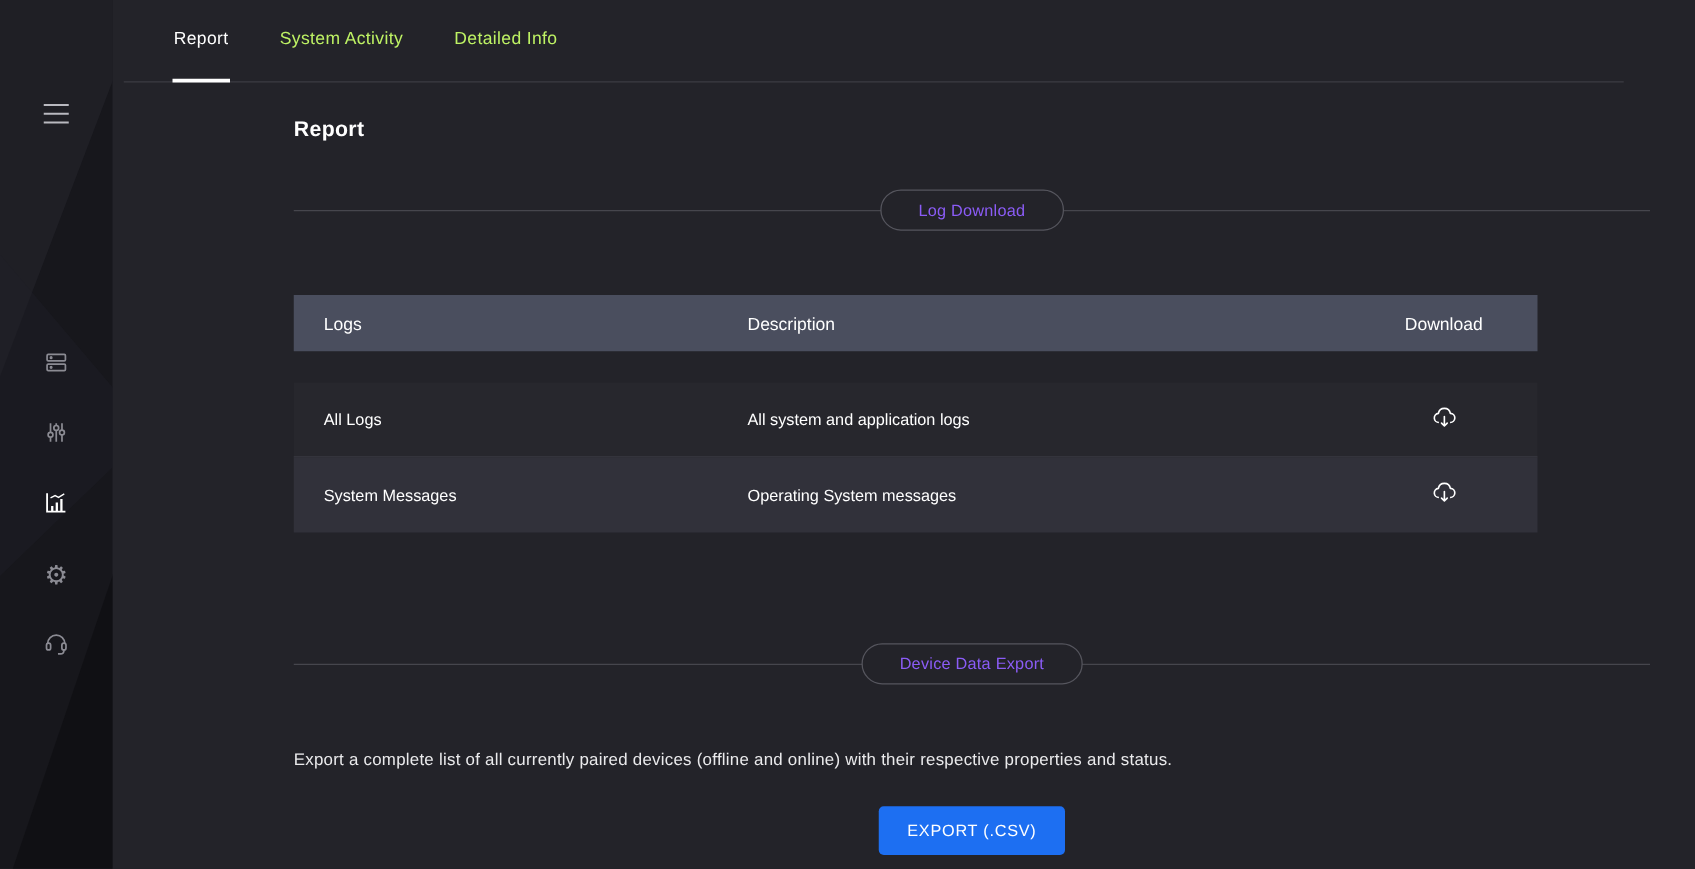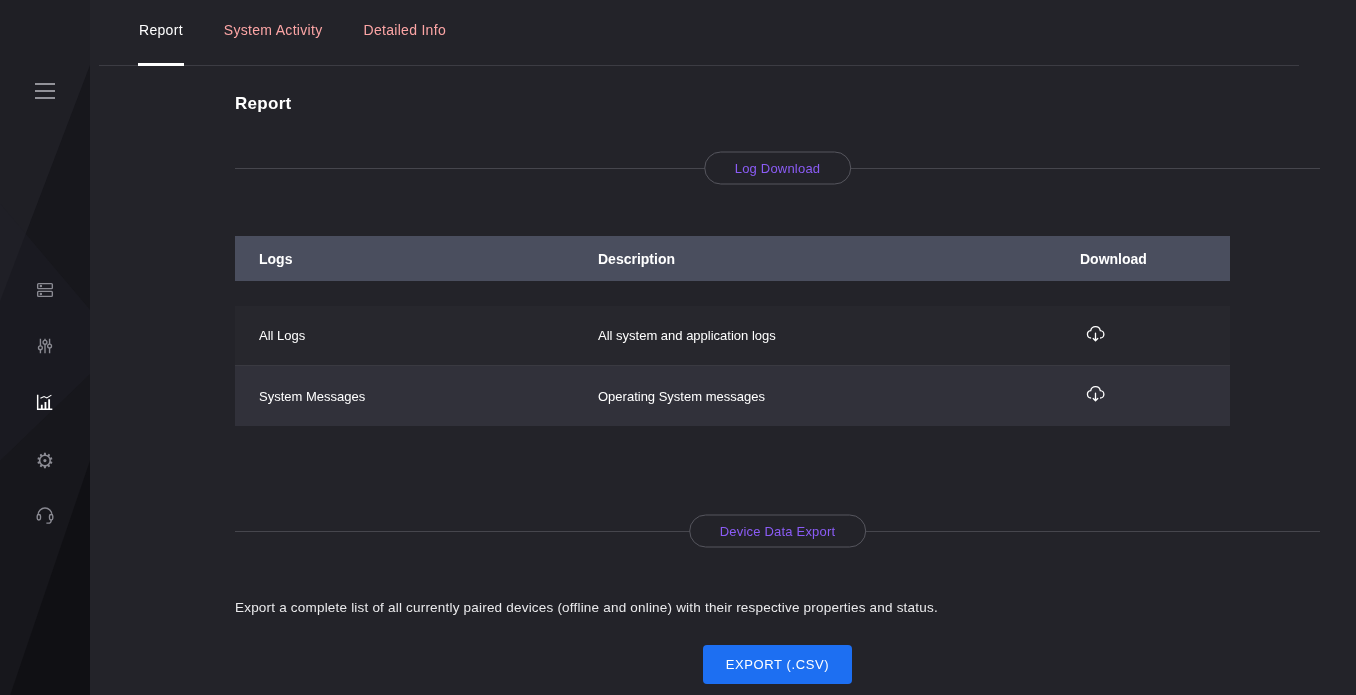--- a/index.html
+++ b/index.html
@@ -46,21 +46,21 @@
   
   .main { position:absolute; left:99px; top:0; width:1266px; height:614px; }
 
   
   .tabs-bar {
     display:flex; gap:39px; padding:0 66px 0 39px;
     border-bottom:1px solid #3c3c43; margin-right:66px;
     height:66px; align-items:flex-end;
   }
   .tab {
-    font-size:14px; letter-spacing:.3px; color:#fca5a5; padding:0 1px 27px 1px;
+    font-size:14px; letter-spacing:.3px; color:#bef264; padding:0 1px 27px 1px;
     cursor:pointer; position:relative;
   }
   .tab.active { color:#ffffff; }
   .tab.active::after {
     content:""; position:absolute; left:0; right:0; bottom:-1px; height:3px; background:#ffffff;
   }
 
   
   .content { padding:0 45px 0 136px; }
   .page-title { font-size:17px; font-weight:bold; margin-top:28px; letter-spacing:.3px; }
@@ -77,27 +77,27 @@
     height:33px; padding:0 30px; display:flex; align-items:center;
     font-size:13px; color:#8b5cf6; letter-spacing:.2px; cursor:pointer; white-space:nowrap;
   }
 
   
   .log-table { margin-top:52px; width:995px; }
   .t-row {
     display:grid; grid-template-columns:339px 1fr 150px; align-items:center;
   }
   .t-head {
-    background:#4a4e5e; height:45px; font-weight:bold; font-size:14px;
+    background:#4a4e5e; height:45px; font-weight:normal; font-size:14px;
   }
   .t-body-row { height:60px; font-size:13px; }
   .t-body-row.odd { background:#27272d; border-bottom:1px solid #3a3a41;margin-top:25px; }
   .t-body-row.even { background:#31313a; }
   .t-cell { padding-left:24px; }
-  .t-cell.dl { padding-left:0; }
+  .t-cell.dl { padding-left:0; text-align:center; }
   .dl-btn {
     display:inline-flex; align-items:center; justify-content:center;
     width:30px; height:30px; cursor:pointer;
   }
 
   
   .export-divider { margin-top:89px; }
   .export-desc {
     margin-top:53px; text-align:left; font-size:13.5px; color:#eaeaec; letter-spacing:.2px;
   }

